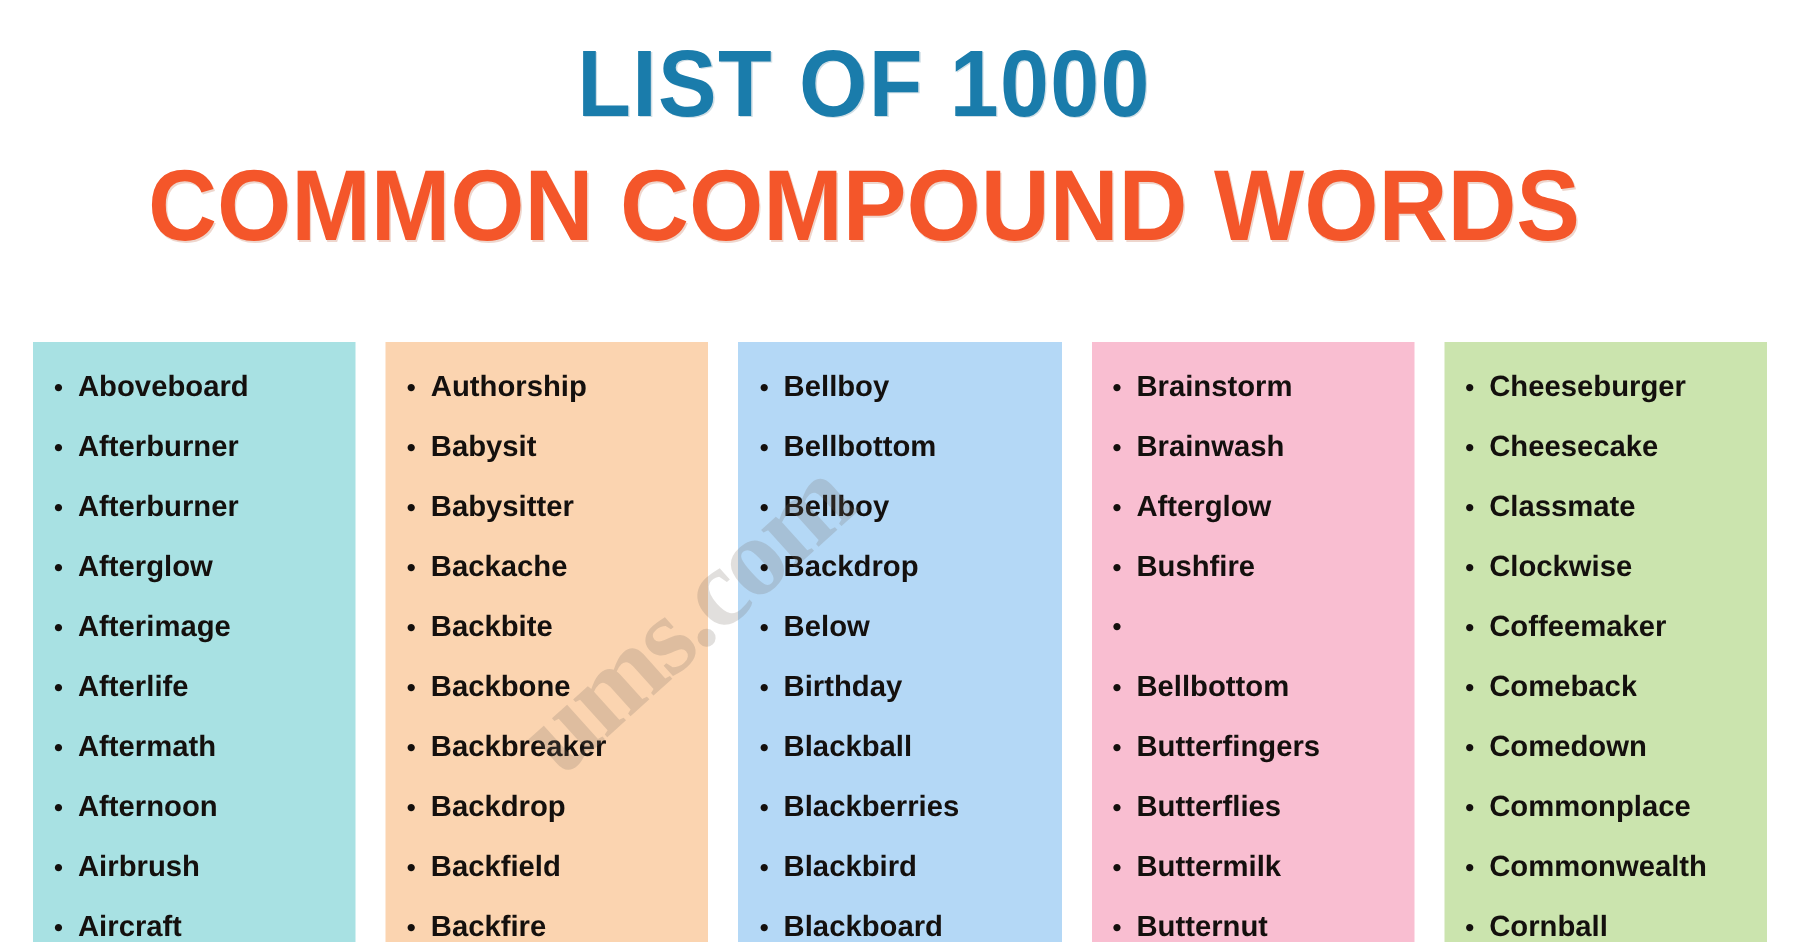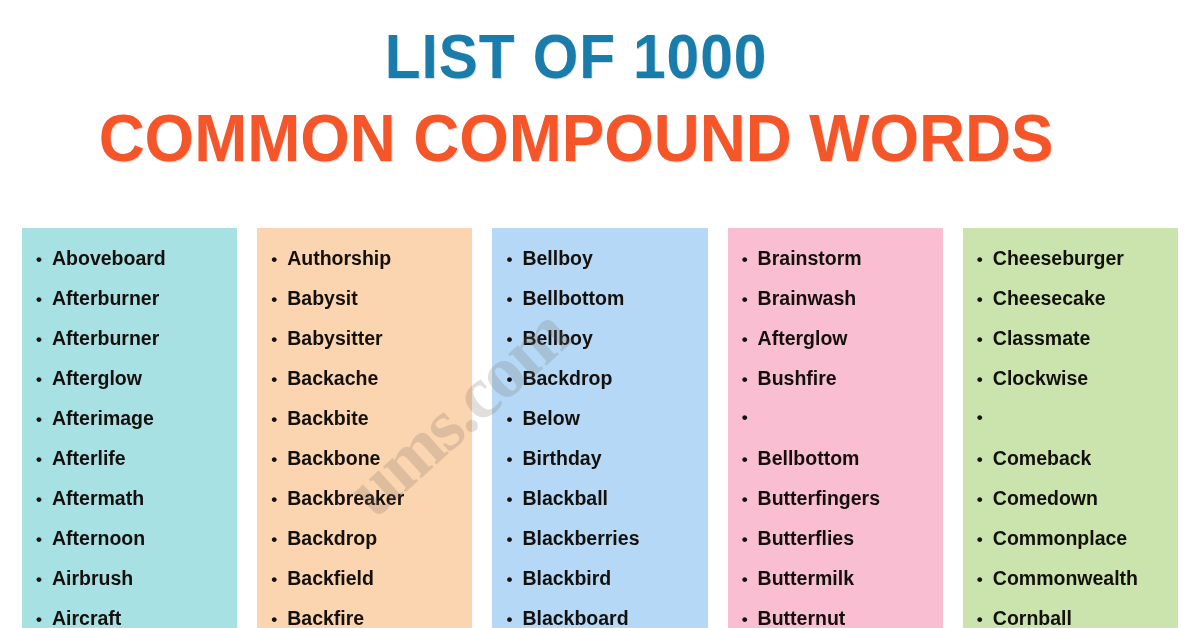--- a/index.html
+++ b/index.html
@@ -335,20 +335,21 @@
           <li class="word-item">
             <span class="bullet">•</span>
             <span class="word-label">Classmate</span>
           </li>
           <li class="word-item">
             <span class="bullet">•</span>
             <span class="word-label">Clockwise</span>
           </li>
           <li class="word-item">
             <span class="bullet">•</span>
+            <span class="word-label">Coffeemaker</span>
           </li>
           <li class="word-item">
             <span class="bullet">•</span>
             <span class="word-label">Comeback</span>
           </li>
           <li class="word-item">
             <span class="bullet">•</span>
             <span class="word-label">Comedown</span>
           </li>
           <li class="word-item">

